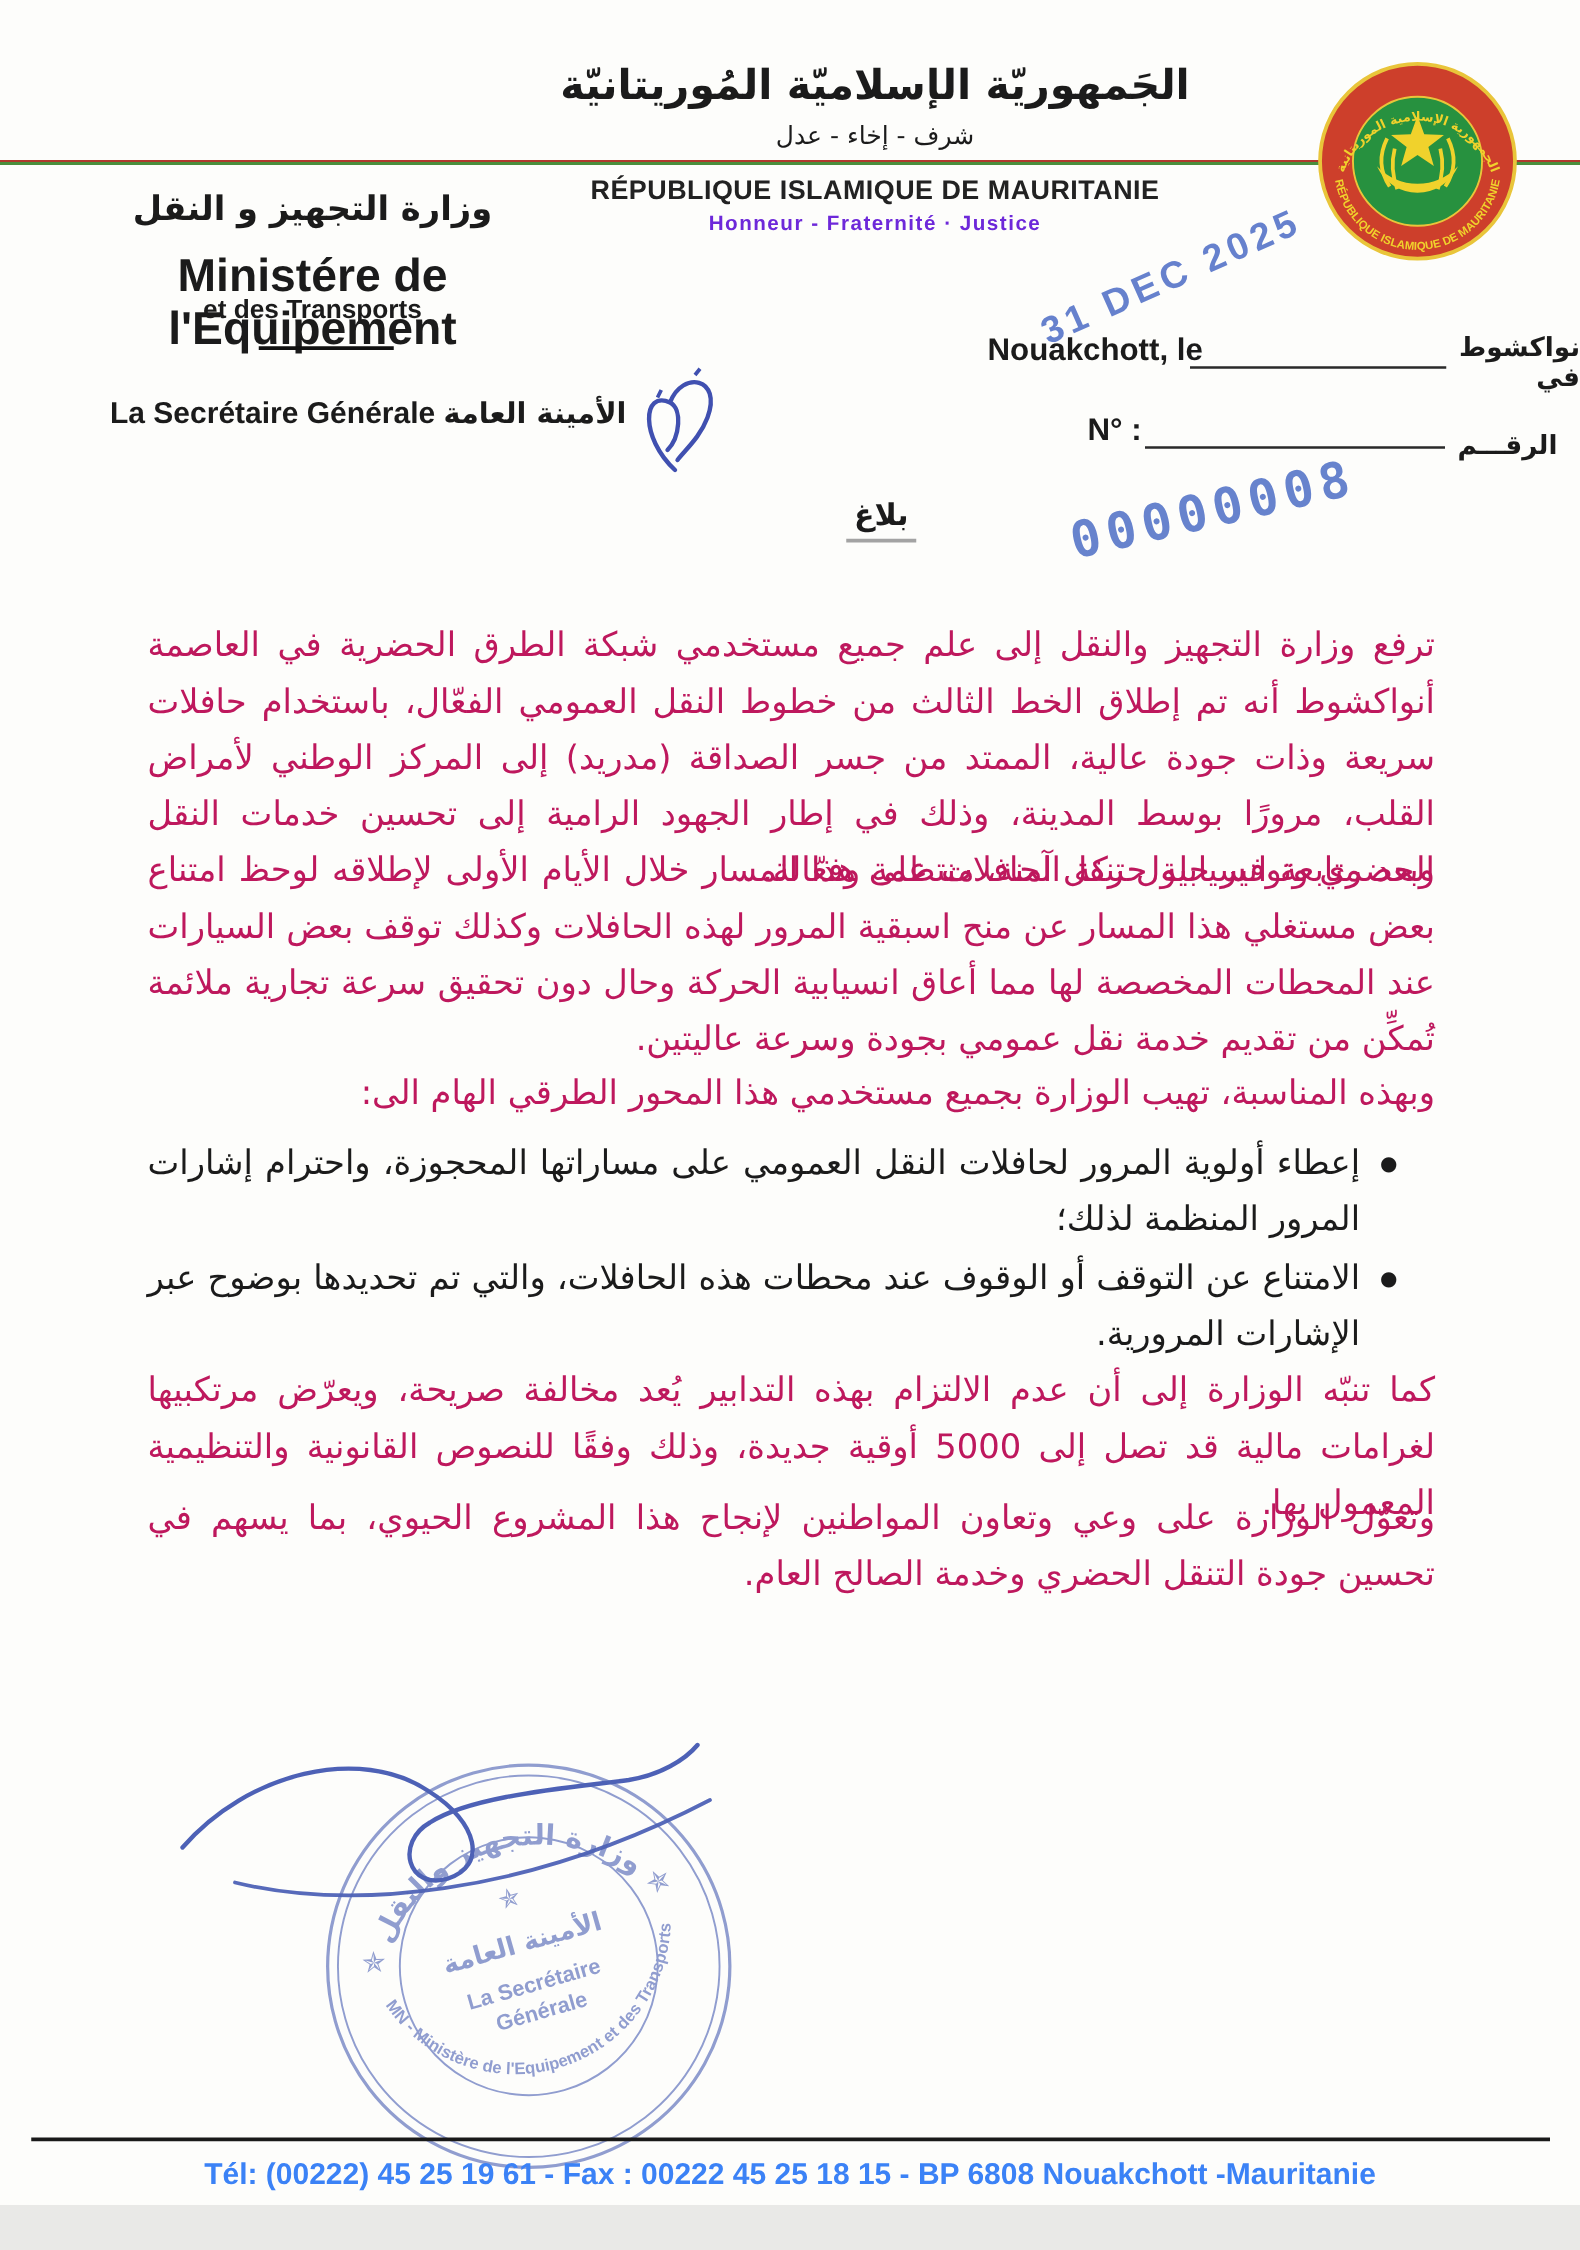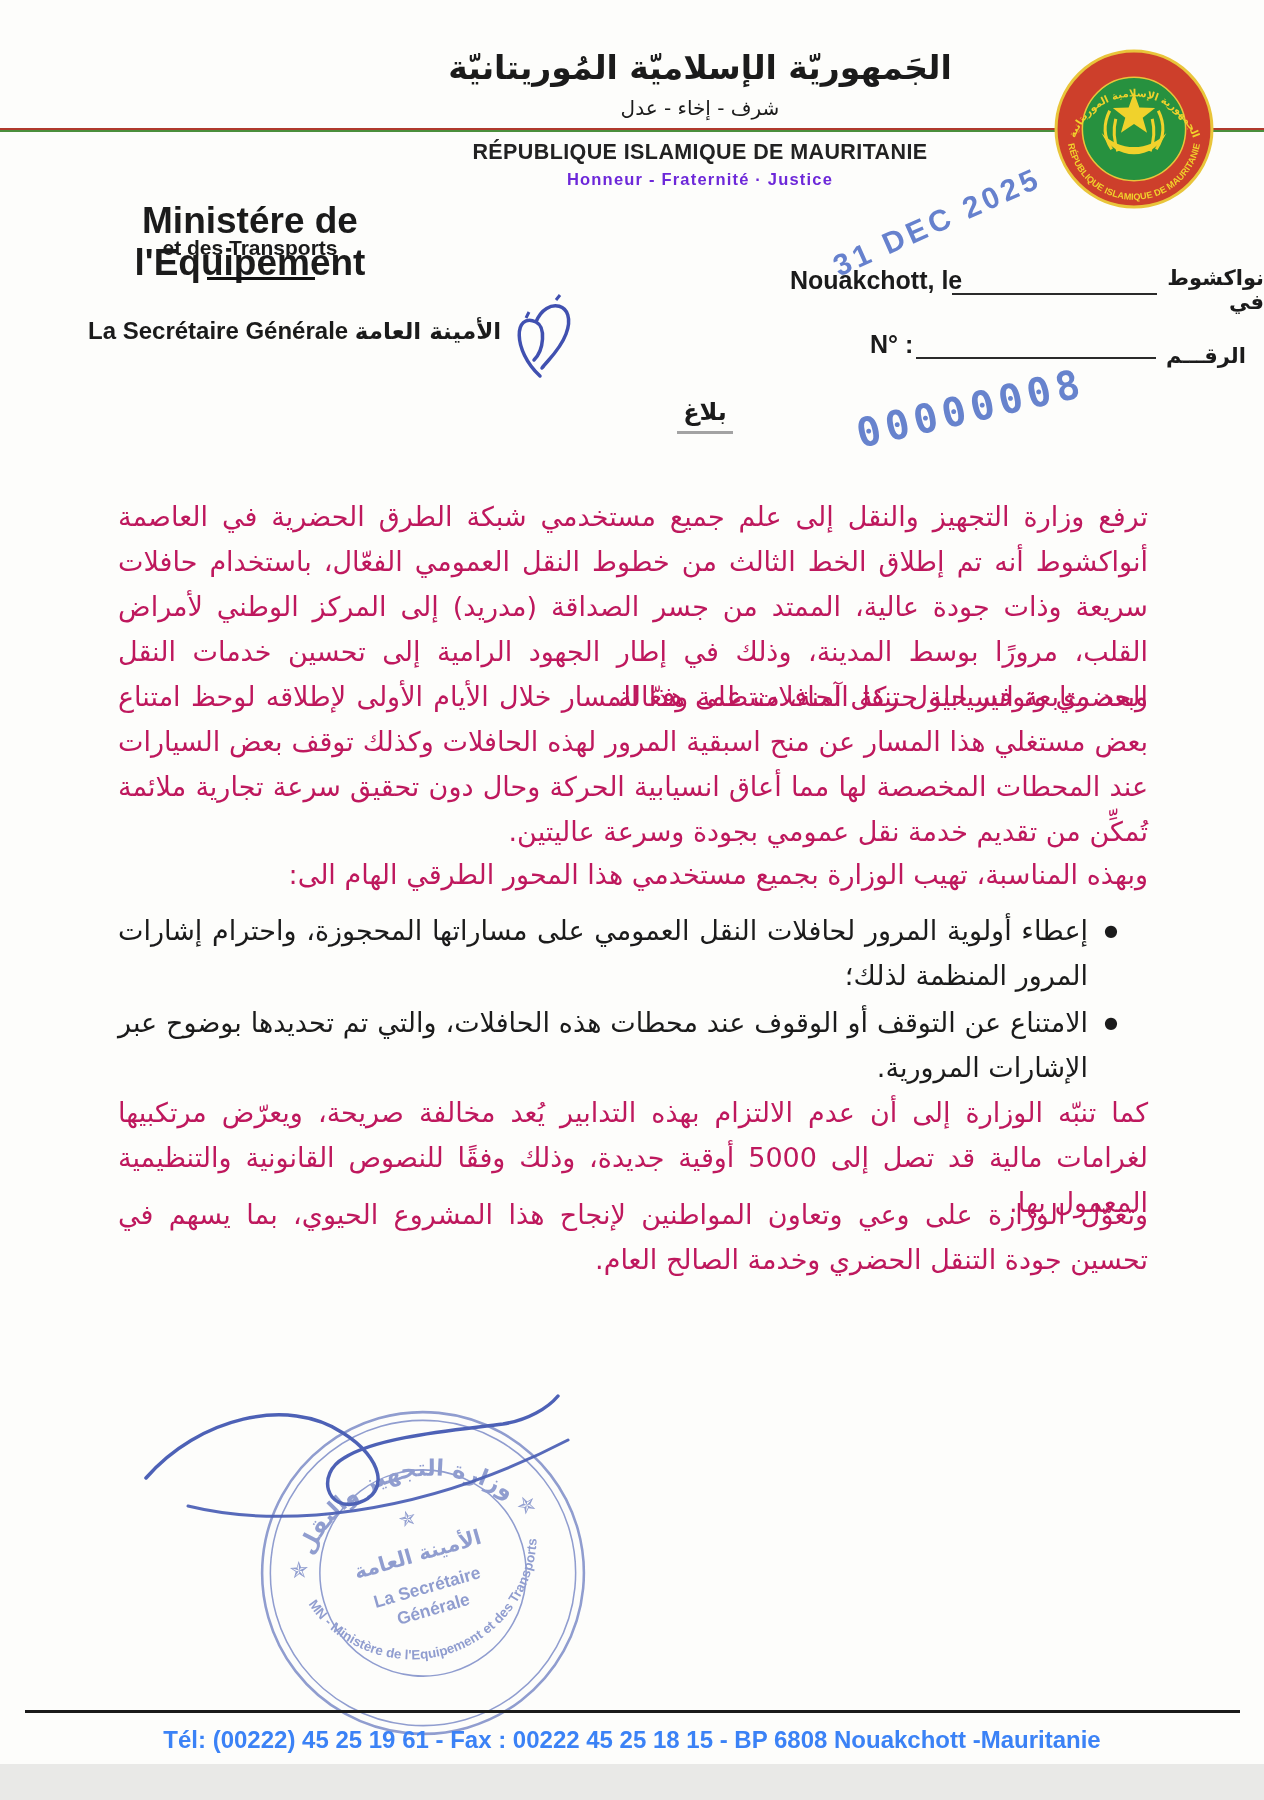--- a/index.html
+++ b/index.html
@@ -106,20 +106,21 @@
       <path id="seal-top-arc" d="M 22,88 A 62,62 0 0 1 138,88"></path>
     </defs>
     <text font-size="9" font-weight="bold" fill="#f0d22c" font-family="Liberation Sans,sans-serif">
       <textPath href="#seal-bottom-arc" startOffset="50%" text-anchor="middle">RÉPUBLIQUE ISLAMIQUE DE MAURITANIE</textPath>
     </text>
     <text font-size="10" font-weight="bold" fill="#f0d22c" font-family="DejaVu Sans,sans-serif">
       <textPath href="#seal-top-arc" startOffset="50%" text-anchor="middle">الجمهورية الإسلامية الموريتانية</textPath>
     </text>
   </svg>
 
+  <div class="abs ar ministry-ar">وزارة التجهيز و النقل</div>
   <div class="abs fr ministry-fr1">Ministére de l'Equipement</div>
   <div class="abs fr ministry-fr2">et des Transports</div>
   <div class="abs ministry-underline"></div>
 
   <div class="abs secretary-row">
     <span class="fr">La Secrétaire Générale</span>
     <span class="ar">الأمينة العامة</span>
   </div>
 
   <svg class="abs pen-mark" viewBox="0 0 84 96">

